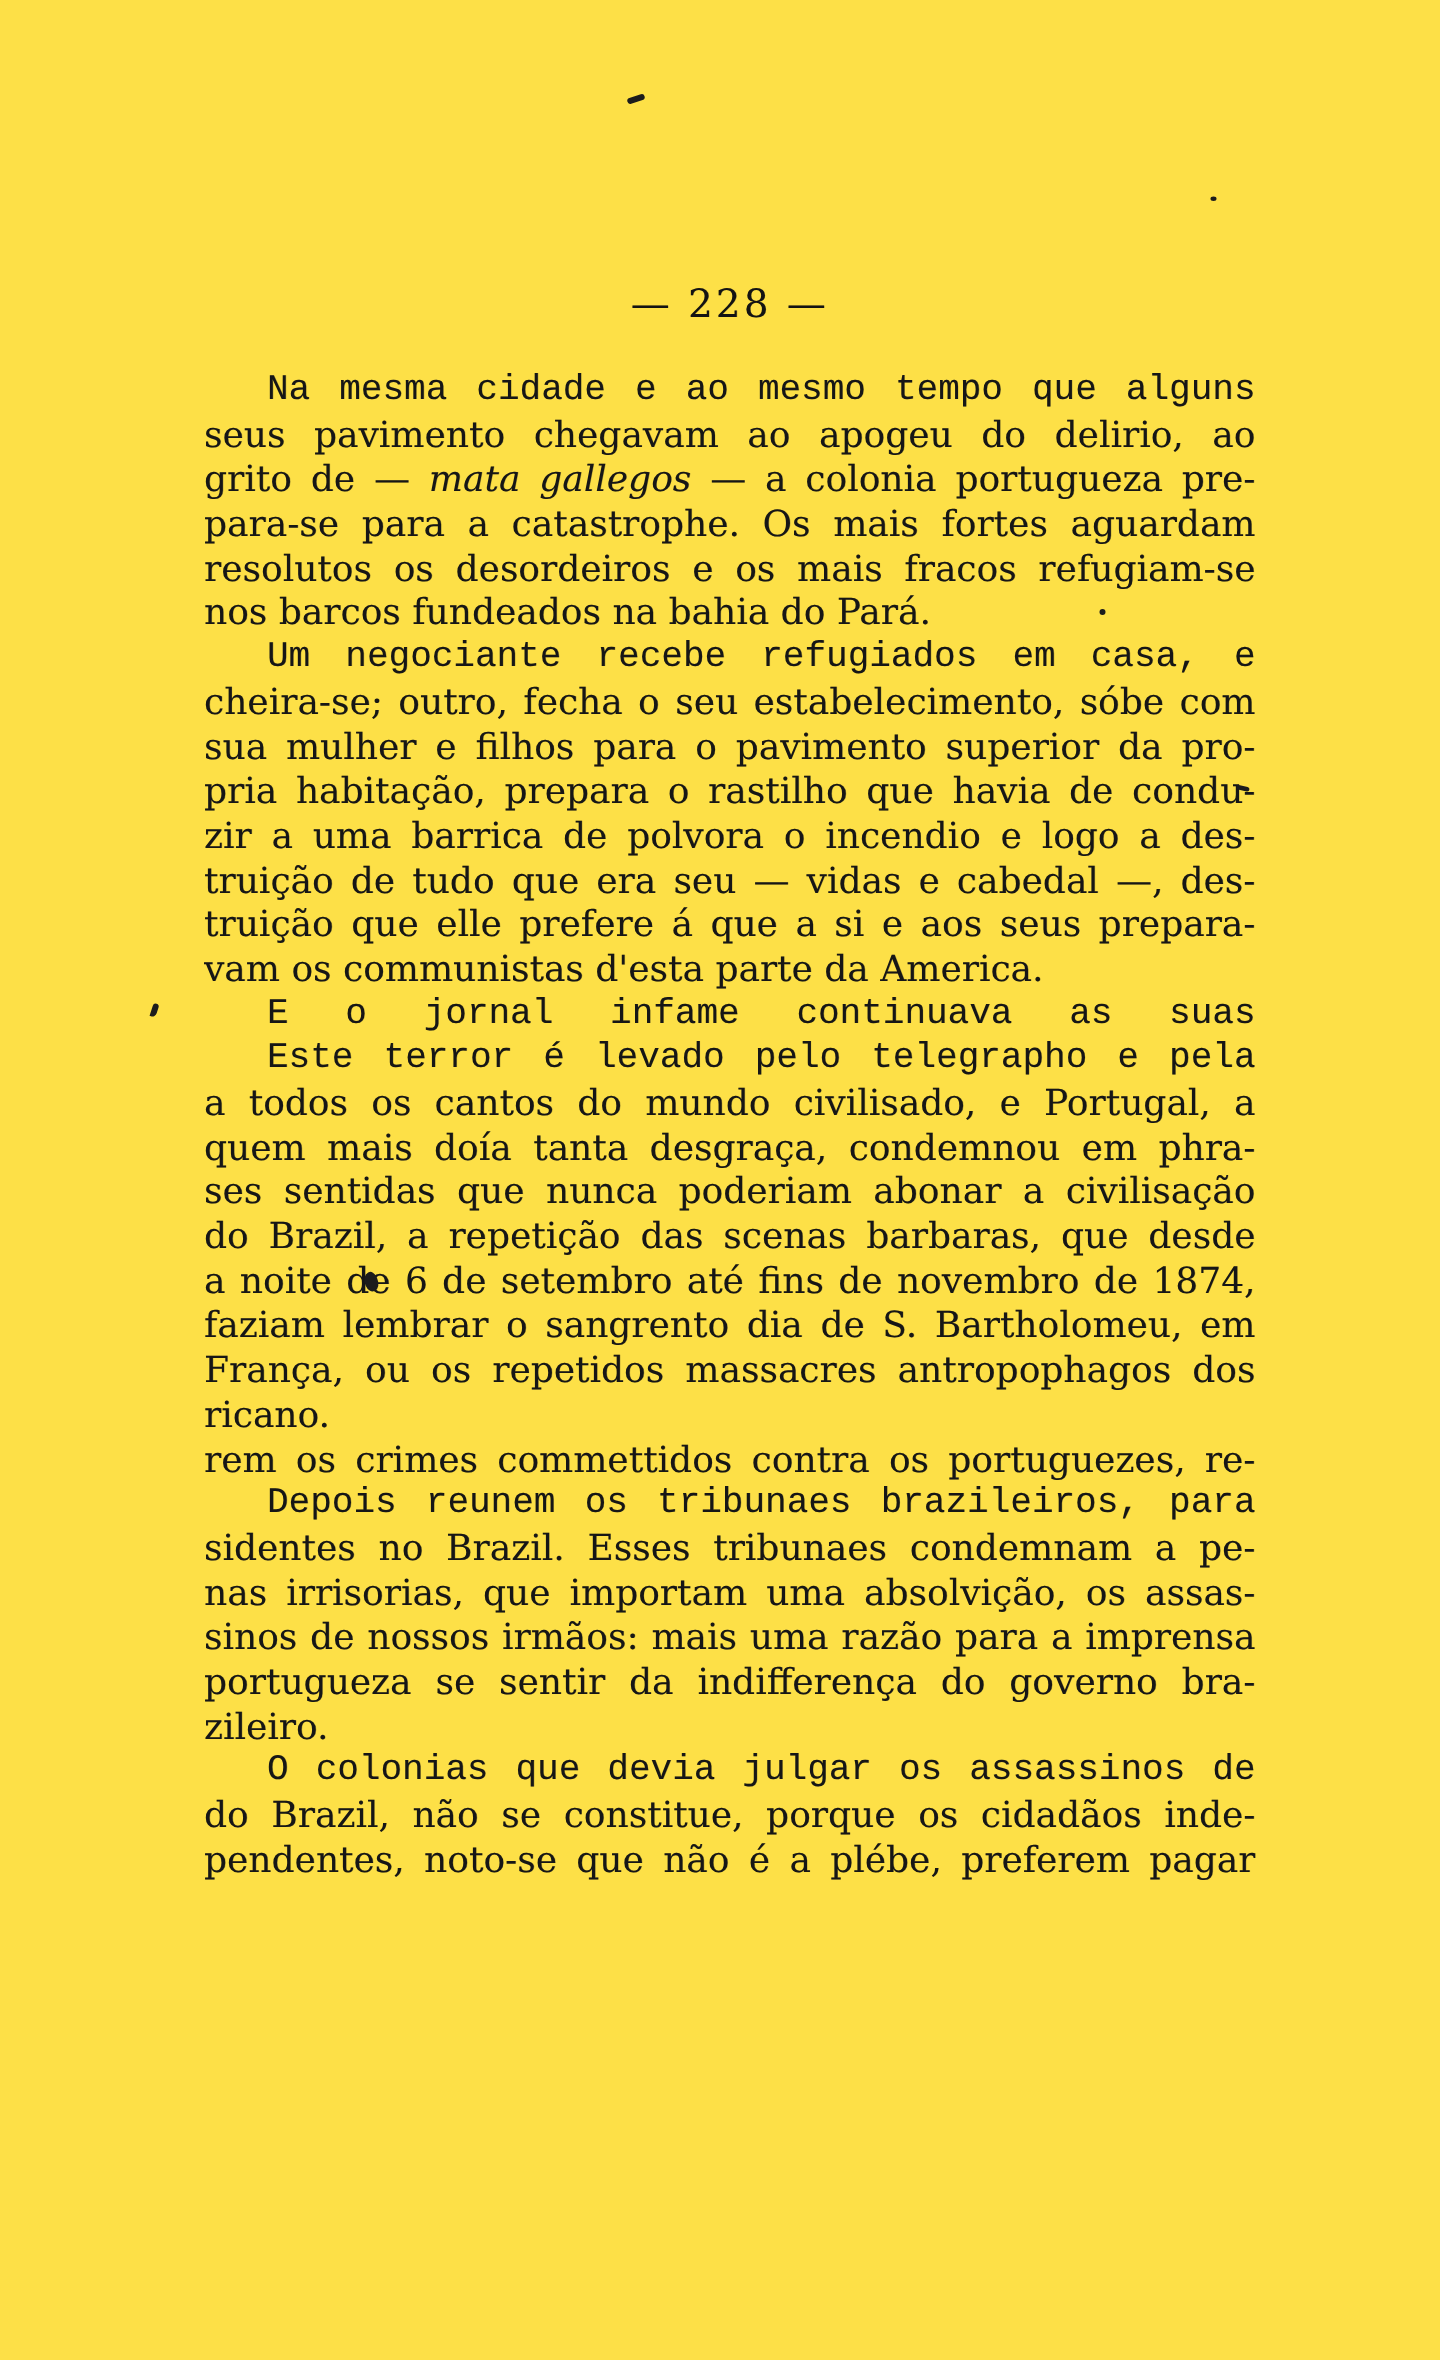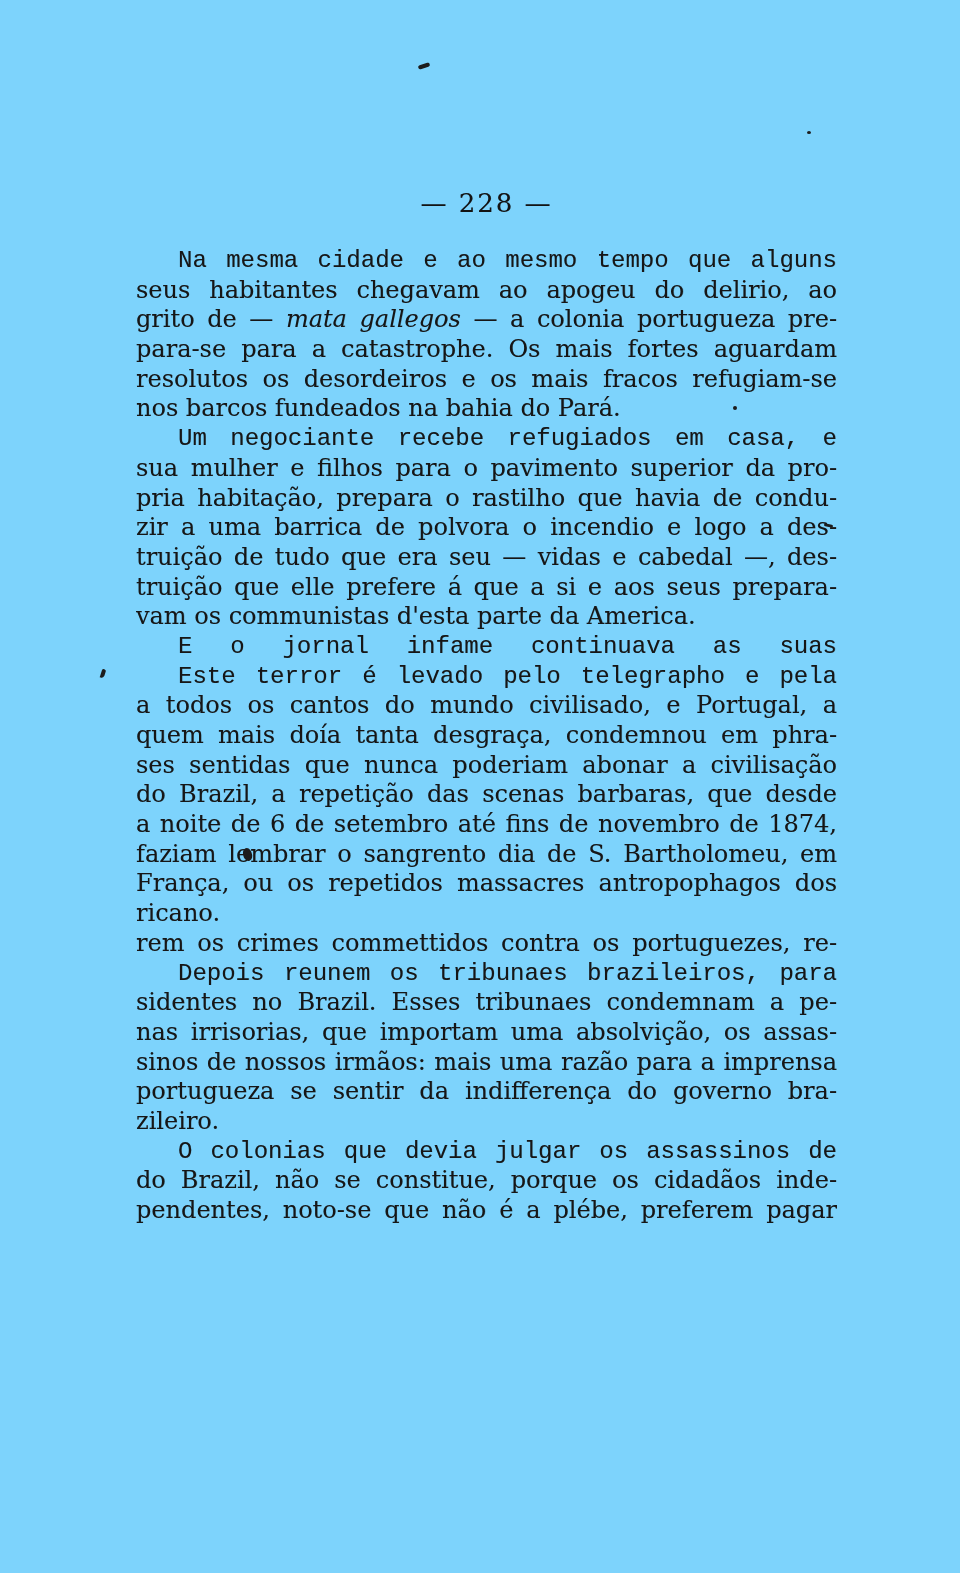--- a/index.html
+++ b/index.html
@@ -4,21 +4,21 @@
 <style>
   html, body {
     margin: 0;
     padding: 0;
     background: #ffffff;
   }
   .page {
     position: relative;
     width: 960px;
     height: 1573px;
-    background: #7dd3fc;
+    background: #fde047;
     overflow: hidden;
     font-family: "DejaVu Serif", "Liberation Serif", serif;
     color: #161616;
   }
   .page-number {
     position: absolute;
     top: 188px;
     left: 136px;
     width: 701px;
     text-align: center;
@@ -65,28 +65,29 @@
 </style>
 </head>
 <body>
 
 <div class="page">
   <div class="page-number">— 228 —</div>
 
   <div class="page-text">
       <div class="paragraph">
         <div class="line first"><span>Na mesma cidade e ao mesmo tempo que alguns de</span></div>
-        <div class="line"><span>seus habitantes chegavam ao apogeu do delirio, ao</span></div>
+        <div class="line"><span>seus pavimento chegavam ao apogeu do delirio, ao</span></div>
         <div class="line"><span>grito de — </span><i>mata gallegos</i><span> — a colonia portugueza pre-</span></div>
         <div class="line"><span>para-se para a catastrophe. Os mais fortes aguardam</span></div>
         <div class="line"><span>resolutos os desordeiros e os mais fracos refugiam-se</span></div>
         <div class="line endleft"><span>nos barcos fundeados na bahia do Pará.</span></div>
       </div>
       <div class="paragraph">
         <div class="line first"><span>Um negociante recebe refugiados em casa, e intrin-</span></div>
+        <div class="line"><span>cheira-se; outro, fecha o seu estabelecimento, sóbe com</span></div>
         <div class="line"><span>sua mulher e filhos para o pavimento superior da pro-</span></div>
         <div class="line"><span>pria habitação, prepara o rastilho que havia de condu-</span></div>
         <div class="line"><span>zir a uma barrica de polvora o incendio e logo a des-</span></div>
         <div class="line"><span>truição de tudo que era seu — vidas e cabedal —, des-</span></div>
         <div class="line"><span>truição que elle prefere á que a si e aos seus prepara-</span></div>
         <div class="line endleft"><span>vam os communistas d'esta parte da America.</span></div>
       </div>
       <div class="paragraph">
         <div class="line first"><span>E o jornal infame continuava as suas proclamações.</span></div>
       </div>

